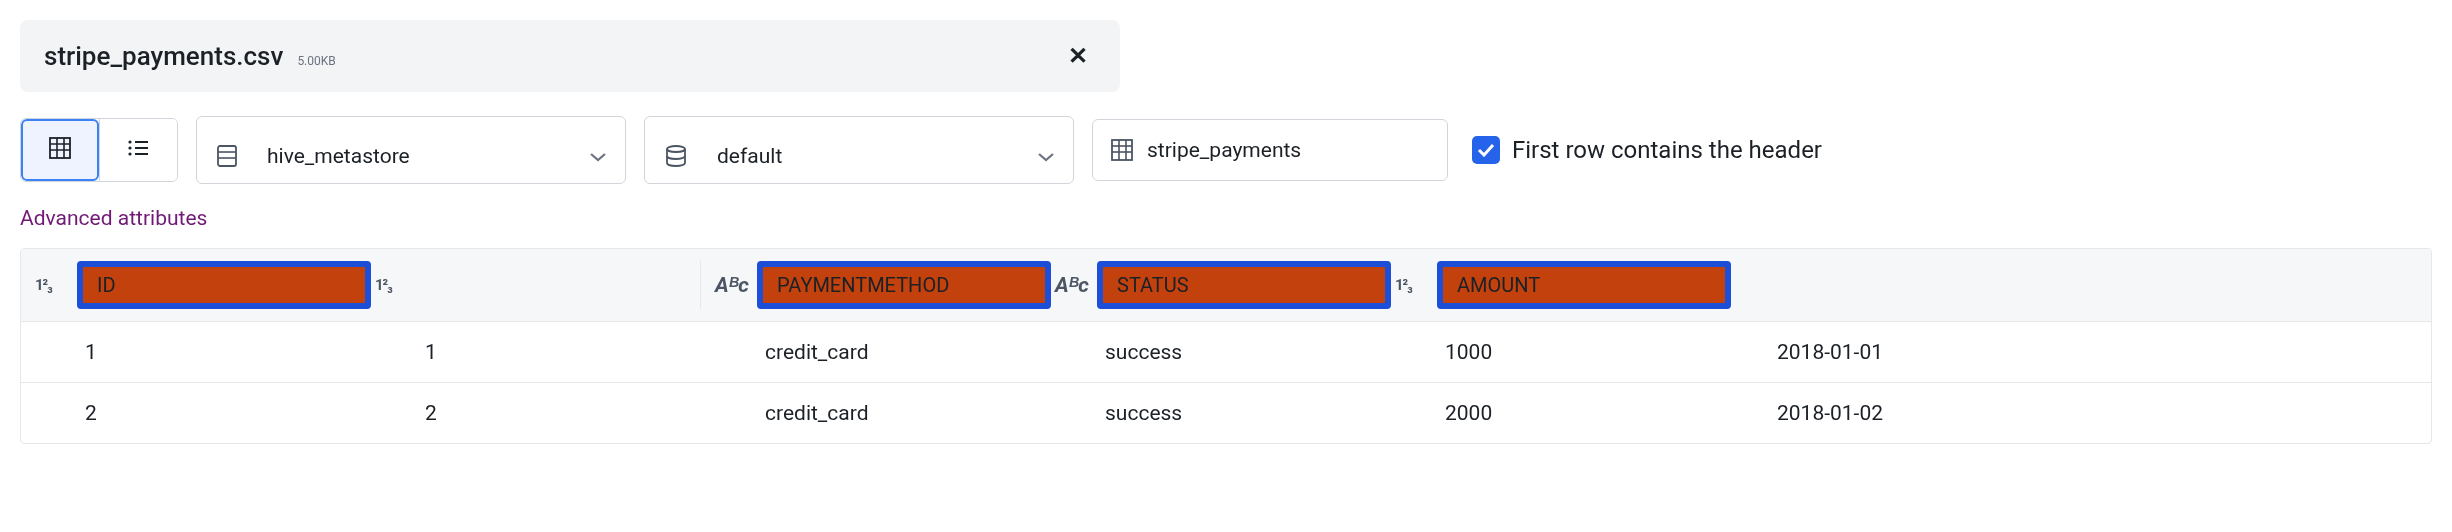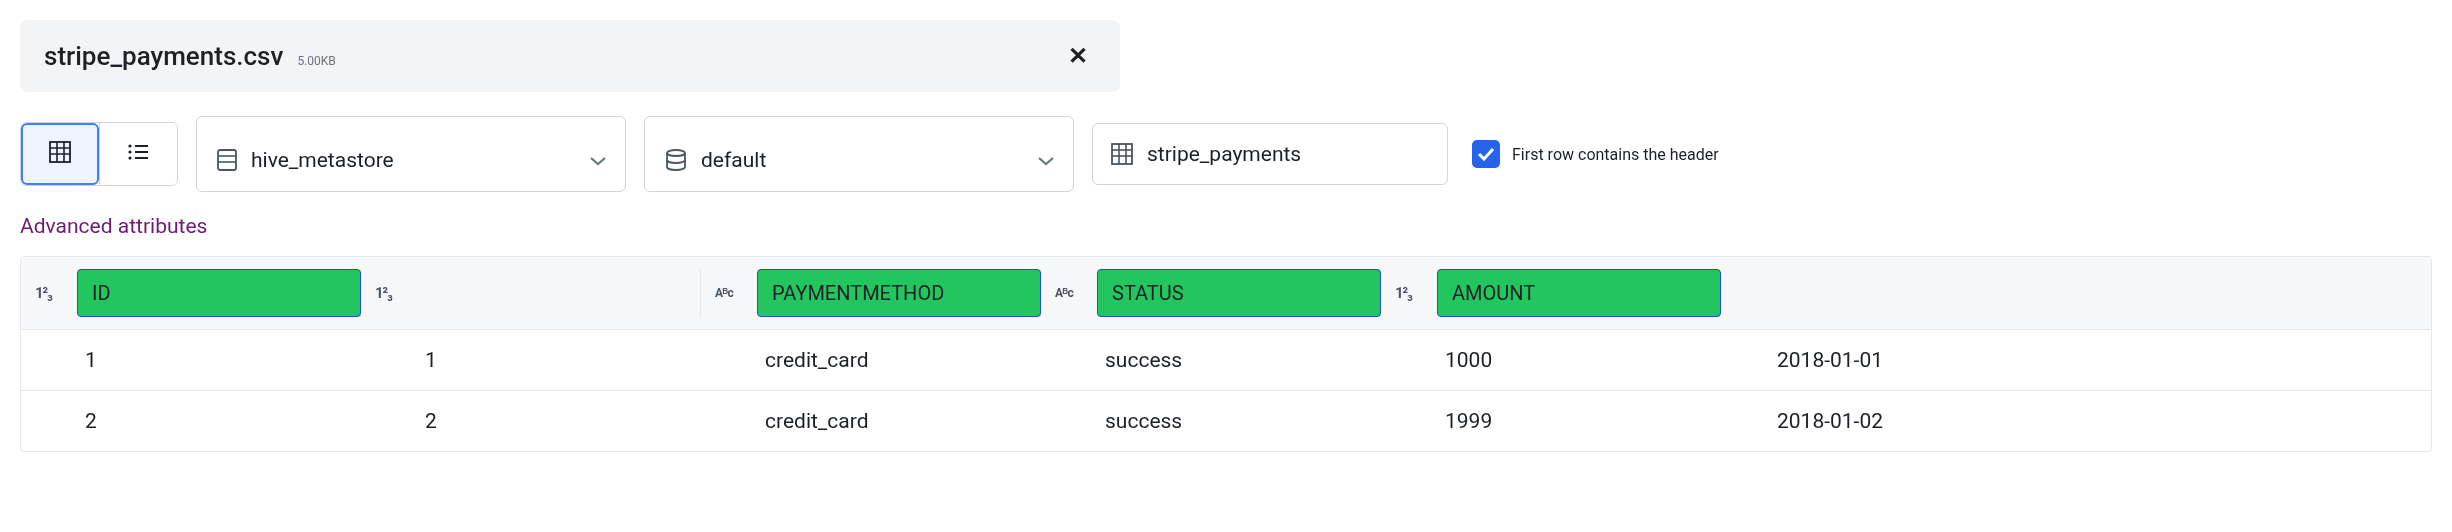--- a/index.html
+++ b/index.html
@@ -11,57 +11,57 @@
 .file-size { font-size: 12px; color: #6b7280; }
 .file-close { font-size: 24px; font-weight: 600; cursor: pointer; color: #1c2127; padding: 4px 8px; }
 
 .toolbar { display: flex; align-items: center; gap: 18px; margin-bottom: 22px; }
 
 .view-toggle { display: flex; border: 1px solid #d1d5db; border-radius: 6px; overflow: hidden; }
 .view-btn { width: 78px; height: 62px; display: flex; align-items: center; justify-content: center; background: #fff; cursor: pointer; }
 .view-btn.active { background: #eef3ff; border: 2px solid #3b82f6; border-radius: 6px; }
 .view-btn:not(.active) { border-left: 1px solid #d1d5db; }
 
-.select-wrap { position: relative; display: flex; align-items: center; border: 1px solid #d1d5db; border-radius: 6px; height: 76px; padding: 12px 50px 0 20px; background: #fff; cursor: pointer; }
+.select-wrap { position: relative; display: flex; align-items: center; border: 1px solid #d1d5db; border-radius: 6px; height: 68px; padding: 12px 50px 0 20px; background: #fff; cursor: pointer; gap: 16px; }
 .select-wrap.cat { width: 430px; }
 .select-wrap.sch { width: 430px; }
 .select-icon { margin-right: 14px; display: flex; align-items: center; }
 .select-label { font-size: 21px; color: #1c2127; }
 .chevron { position: absolute; right: 18px; color: #6b7280; }
 
 .text-input { display: flex; align-items: center; border: 1px solid #d1d5db; border-radius: 6px; height: 62px; padding: 0 18px; background: #fff; width: 356px; }
 .text-input .select-icon { margin-right: 14px; }
 .text-input input { border: none; outline: none; font-size: 21px; width: 100%; font-family: inherit; color: #1c2127; }
 
 .checkbox-wrap { display: flex; align-items: center; gap: 12px; margin-left: 6px; }
 .checkbox { width: 28px; height: 28px; border-radius: 5px; background: #2563eb; display: flex; align-items: center; justify-content: center; cursor: pointer; }
 .checkbox svg { stroke: #fff; stroke-width: 3; fill: none; }
-.checkbox-label { font-size: 16px; color: #1c2127; }
+.checkbox-label { font-size: 24px; color: #1c2127; }
 
 .adv-link { color: #701a75; font-size: 21px; cursor: pointer; margin-bottom: 18px; display: inline-block; }
 
 .table-wrap { border: 1px solid #e5e7eb; border-radius: 4px; overflow: hidden; }
 .table-header { display: flex; background: #f6f7f9; border-bottom: 1px solid #e5e7eb; padding: 12px 0; }
 .th-cell { display: flex; align-items: center; padding: 0 14px; gap: 12px; border-right: 1px solid #e5e7eb; }
 .th-cell:last-child { border-right: none; }
 .type-icon { font-size: 18px; font-weight: 600; color: #4b5563; min-width: 30px; display: flex; align-items: center; }
 .type-icon.date { color: #2563eb; }
-.col-input { border: 1px solid #1d4ed8; border-radius: 4px; height: 48px; padding: 0 14px; font-size: 20px; font-family: inherit; background: #22c55e; flex: 1; outline: none; color: #1c2127; }
+.col-input { border: 6px solid #1d4ed8; border-radius: 4px; height: 48px; padding: 0 14px; font-size: 20px; font-family: inherit; background: #c2410c; flex: 1; outline: none; color: #1c2127; }
 
 .table-row { display: flex; border-bottom: 1px solid #e5e7eb; padding: 18px 0; }
 .table-row:last-child { border-bottom: none; }
 .td-cell { padding: 0 14px; font-size: 21px; color: #1c2127; display: flex; align-items: center; }
 
 .c0 { width: 340px; } .c1 { width: 340px; } .c2 { width: 340px; } .c3 { width: 340px; } .c4 { width: 340px; } .c5 { width: 300px; }
 .td-cell.c0, .td-cell.c1, .td-cell.c4 { padding-left: 64px; }
 .td-cell.c2, .td-cell.c3 { padding-left: 64px; }
 .td-cell.c5 { padding-left: 56px; }
 
 .num-icon { font-size: 15px; font-weight: 700; letter-spacing: -1px; }
-.abc-icon { font-size: 12px; font-weight: 700; letter-spacing: -0.5px; }
+.abc-icon { font-size: 21px; font-weight: 700; letter-spacing: -0.5px; font-style: italic; }
 </style>
 </head>
 <body>
 
 
 
 <div class="file-chip">
   <div class="file-chip-left">
     <span class="file-name">stripe_payments.csv</span>
     <span class="file-size">5.00KB</span>
@@ -193,19 +193,19 @@
     <div class="td-cell c3">success</div>
     <div class="td-cell c4">1000</div>
     <div class="td-cell c5">2018-01-01</div>
   </div>
 
   <div class="table-row">
     <div class="td-cell c0">2</div>
     <div class="td-cell c1">2</div>
     <div class="td-cell c2">credit_card</div>
     <div class="td-cell c3">success</div>
-    <div class="td-cell c4">1999</div>
+    <div class="td-cell c4">2000</div>
     <div class="td-cell c5">2018-01-02</div>
   </div>
 </div>
 
 
 
 
 </body></html>

